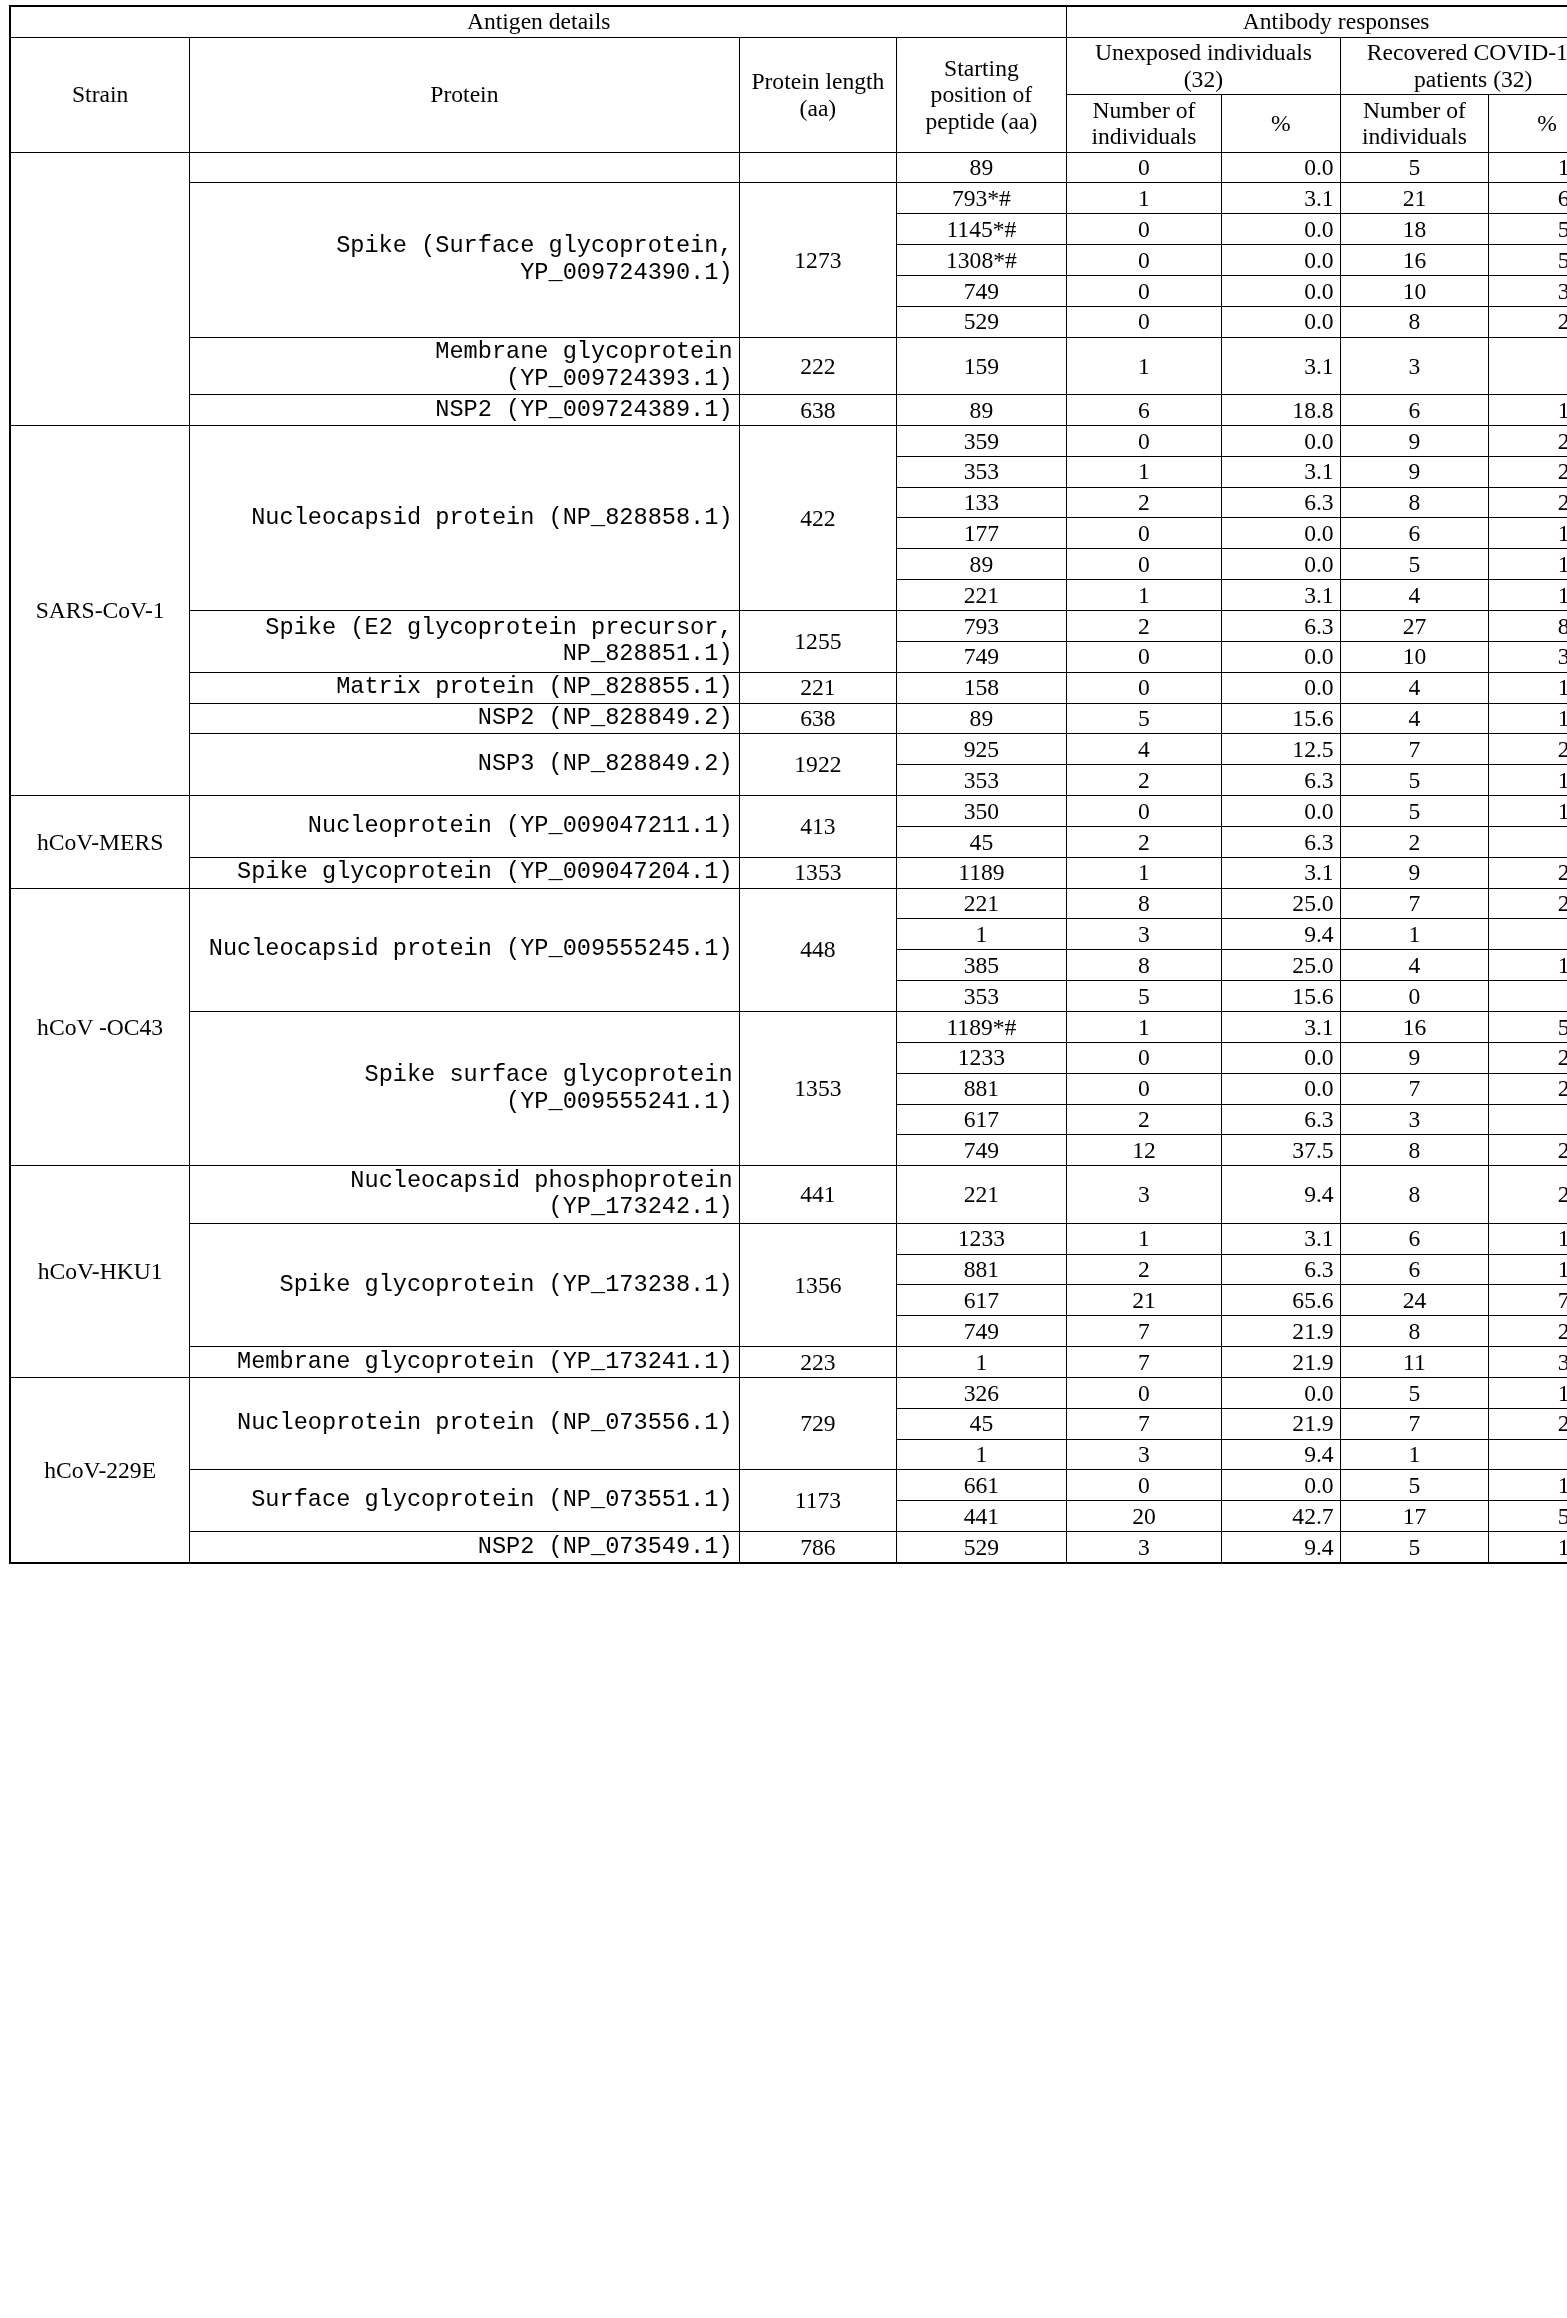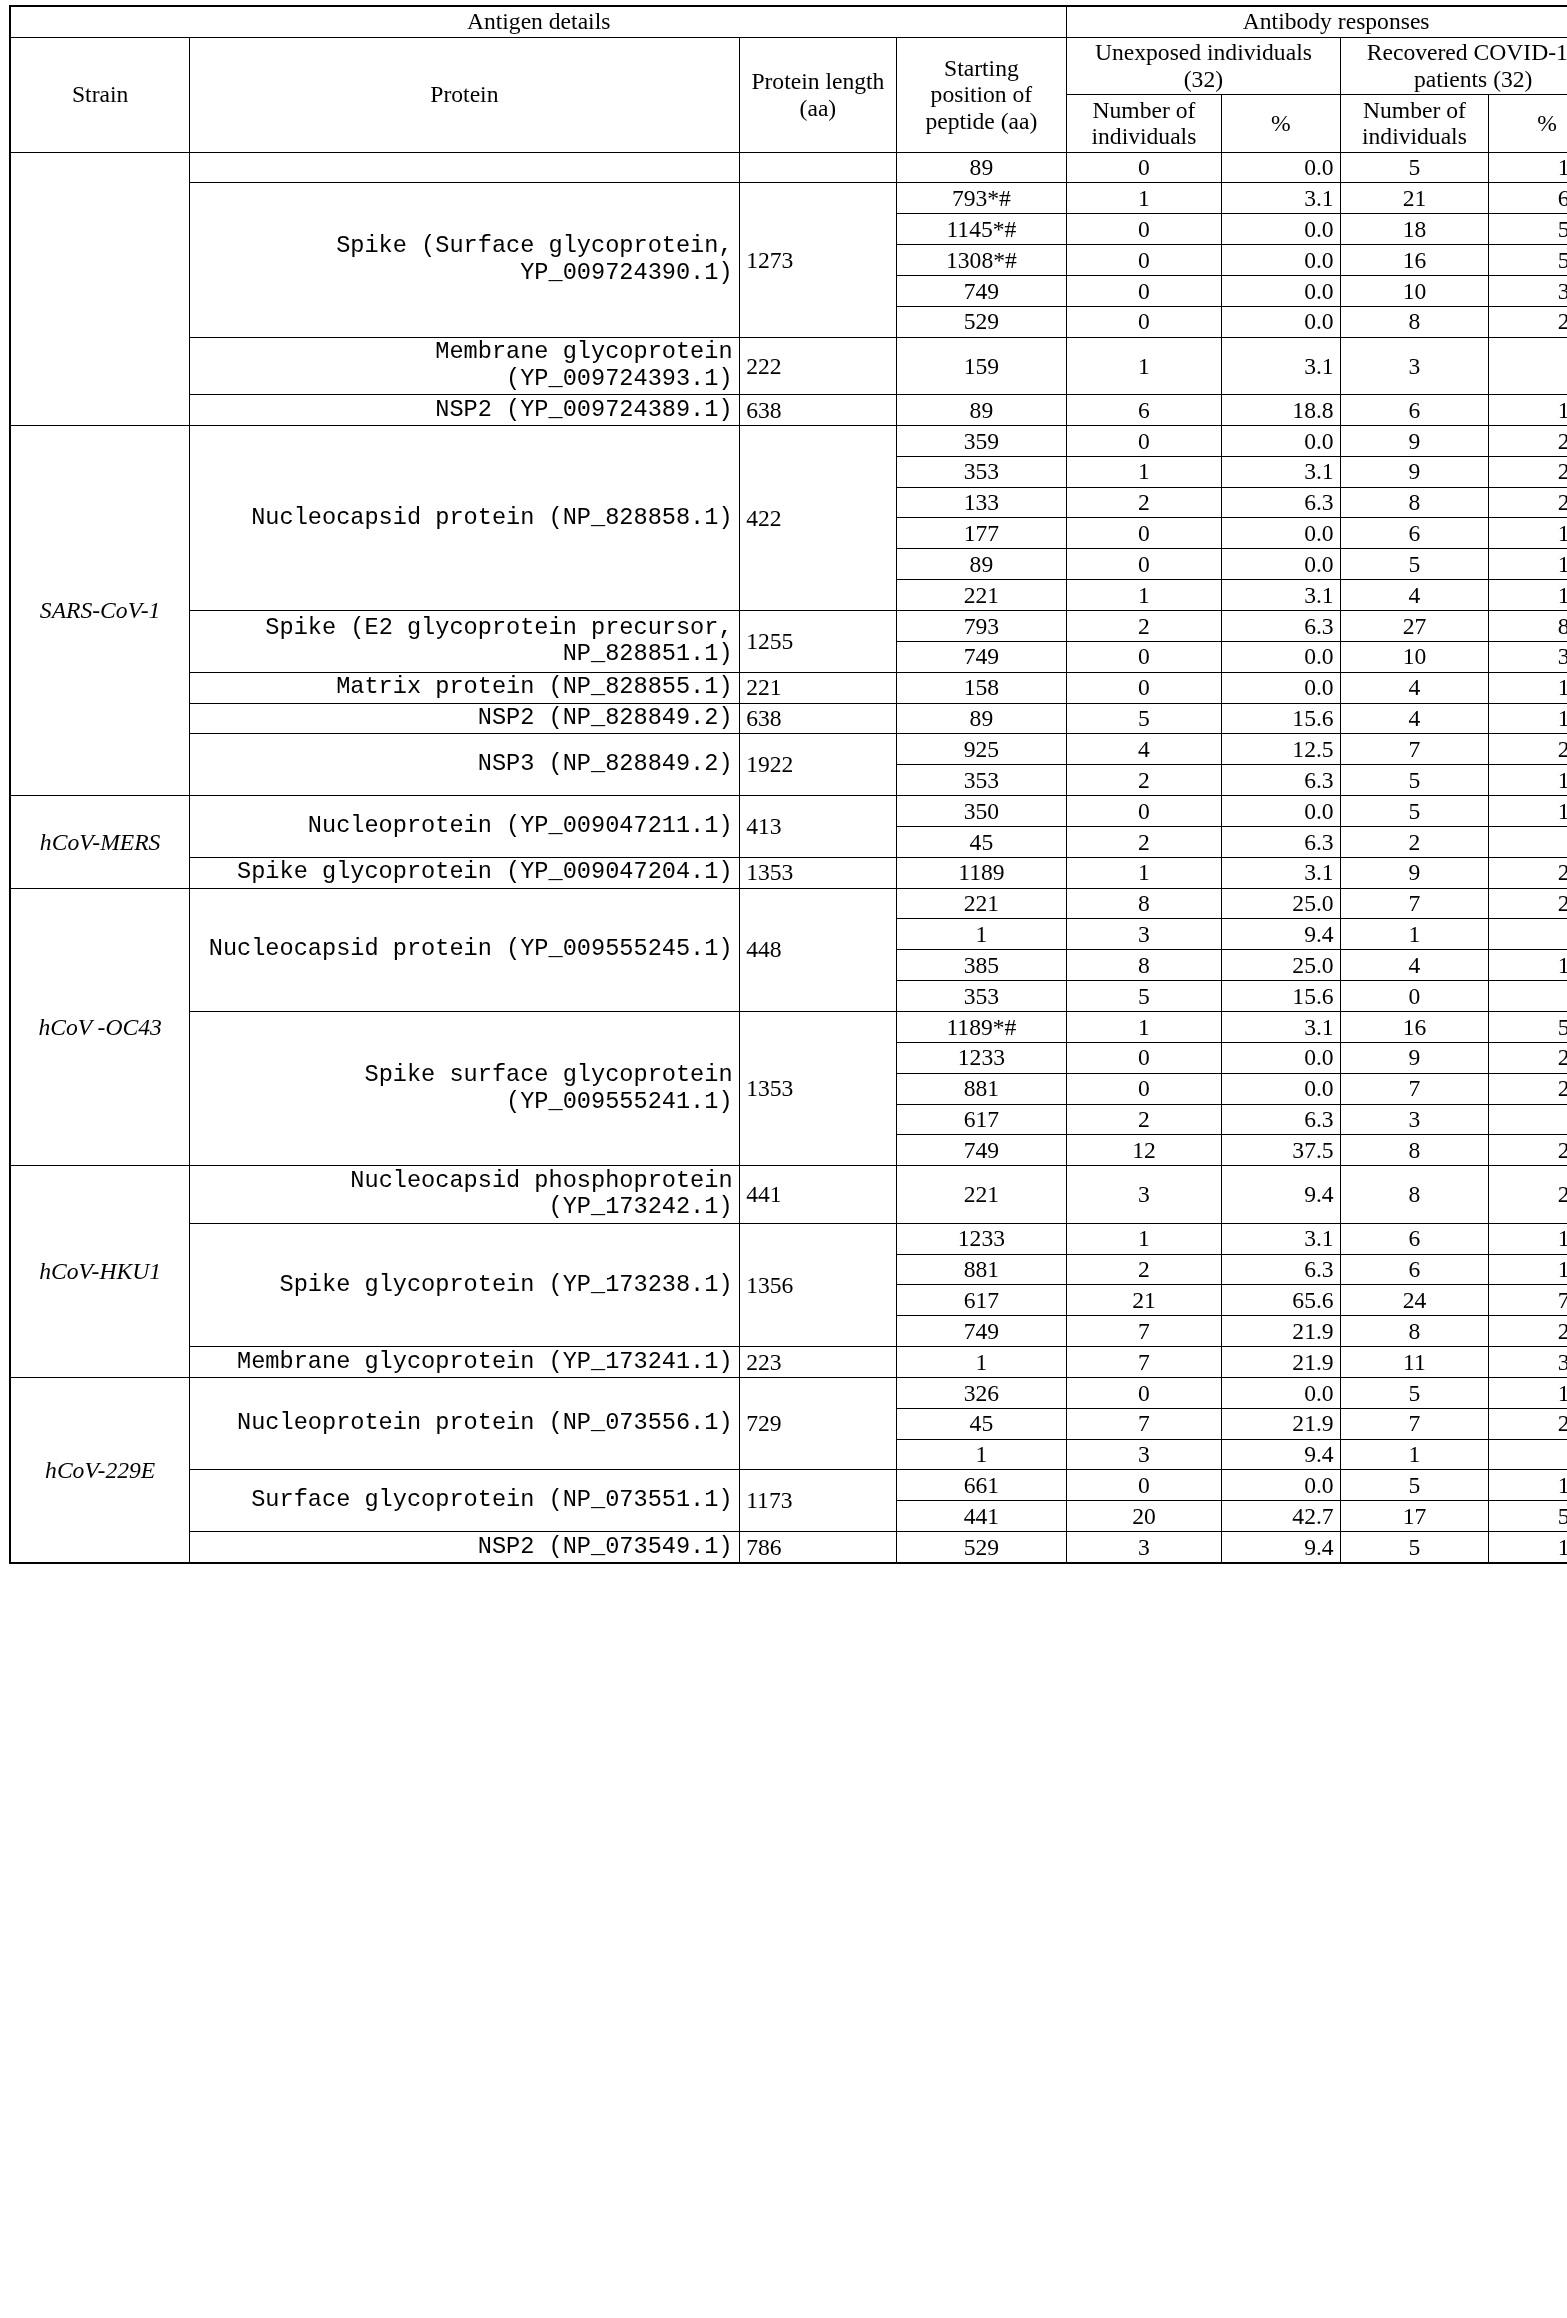--- a/index.html
+++ b/index.html
@@ -69,31 +69,30 @@
     font-size: 23.6px;
     padding: 7.9px 3.1px;
   }
   td.protein-cell {
     text-align: right;
     padding-right: 11px;
     font-family: Liberation Mono, monospace;
   }
   td.strain-cell {
     text-align: center;
-    font-style: italic;
   }
   td.num-cell {
     text-align: center;
   }
   td.pct-cell {
     text-align: right;
     padding-right: 12.6px;
   }
   td.plen-cell {
-    text-align: left;
+    text-align: center;
   }
   td.startpos-cell {
     text-align: center;
     margin-top: 29px;
   }
 </style>
 </head>
 <body>
 
 <div id="sheet">

